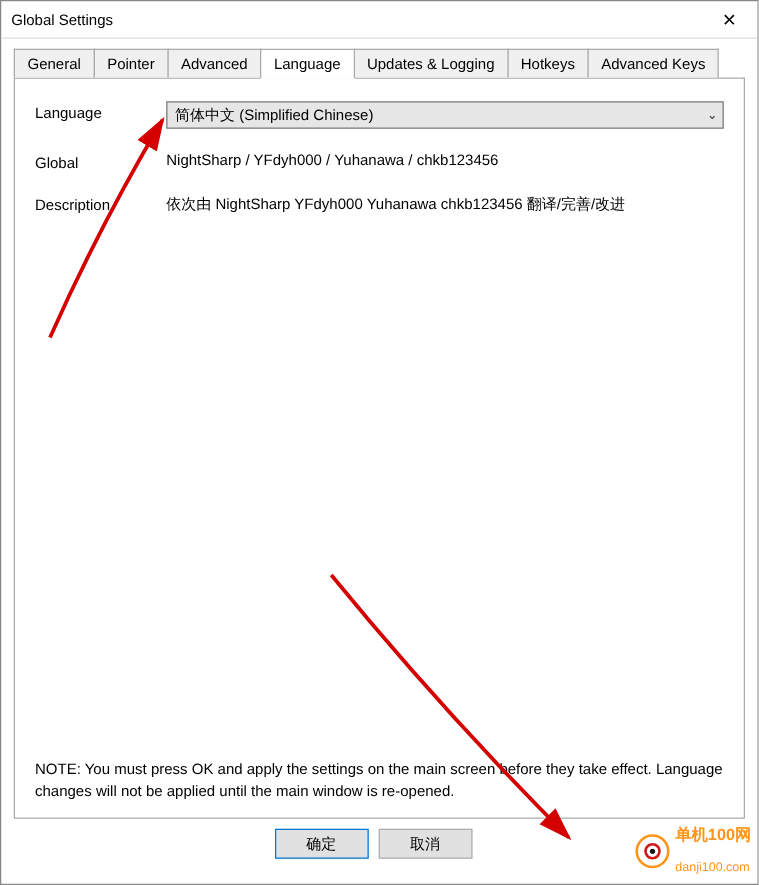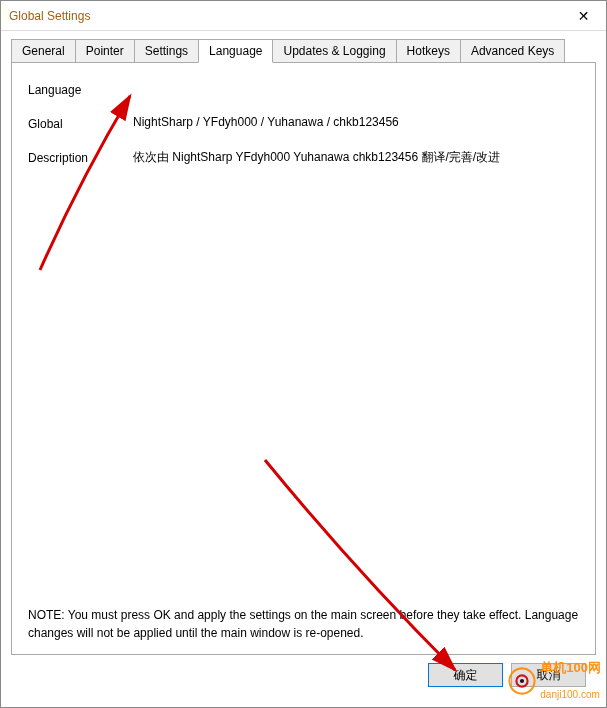--- a/index.html
+++ b/index.html
@@ -21,21 +21,21 @@
       flex-direction: column;
     }
     .titlebar {
       height: 30px;
       display: flex;
       align-items: center;
       justify-content: space-between;
       padding: 0 0 0 8px;
       border-bottom: 1px solid #ddd;
     }
-    .titlebar-title { font-size: 12px; color: #a16207; }
+    .titlebar-title { font-size: 12px; color: #000000; }
     .close-btn {
       width: 45px; height: 29px;
       display: flex; align-items: center; justify-content: center;
       font-size: 14px; color: #000;
       cursor: pointer;
     }
     .content {
       flex: 1;
       padding: 8px 10px 10px 10px;
       display: flex;
@@ -105,21 +105,21 @@
     .combo .chev { font-size: 10px; color: #333; }
     .note {
       margin-top: auto;
       font-size: 12px;
       color: #000;
       line-height: 1.45;
       padding-top: 10px;
     }
     .dialog-buttons {
       display: flex;
-      justify-content: flex-end;
+      justify-content: center;
       gap: 8px;
       padding: 8px 10px 10px 0;
     }
     .dlg-btn {
       min-width: 75px;
       height: 24px;
       border: 1px solid #0078d7;
       background: #e1e1e1;
       font-size: 12px;
       color: #000;
@@ -158,31 +158,37 @@
     <div class="close-btn">
       <span>✕</span>
     </div>
   </div>
 
   <div class="content">
 
     <div class="tabs">
       <div class="tab"><span>General</span></div>
       <div class="tab"><span>Pointer</span></div>
-      <div class="tab"><span>Settings</span></div>
+      <div class="tab"><span>Advanced</span></div>
       <div class="tab active"><span>Language</span></div>
       <div class="tab"><span>Updates &amp; Logging</span></div>
       <div class="tab"><span>Hotkeys</span></div>
       <div class="tab"><span>Advanced Keys</span></div>
     </div>
 
     <div class="tabpanel">
 
       <div class="form-row">
         <div class="form-label">Language</div>
+        <div class="form-value">
+          <div class="combo">
+            <span>简体中文 (Simplified Chinese)</span>
+            <span class="chev">⌄</span>
+          </div>
+        </div>
       </div>
 
       <div class="form-row">
         <div class="form-label">Global</div>
         <div class="form-value">NightSharp / YFdyh000 / Yuhanawa / chkb123456</div>
       </div>
 
       <div class="form-row">
         <div class="form-label">Description</div>
         <div class="form-value">依次由 NightSharp YFdyh000 Yuhanawa chkb123456 翻译/完善/改进</div>

